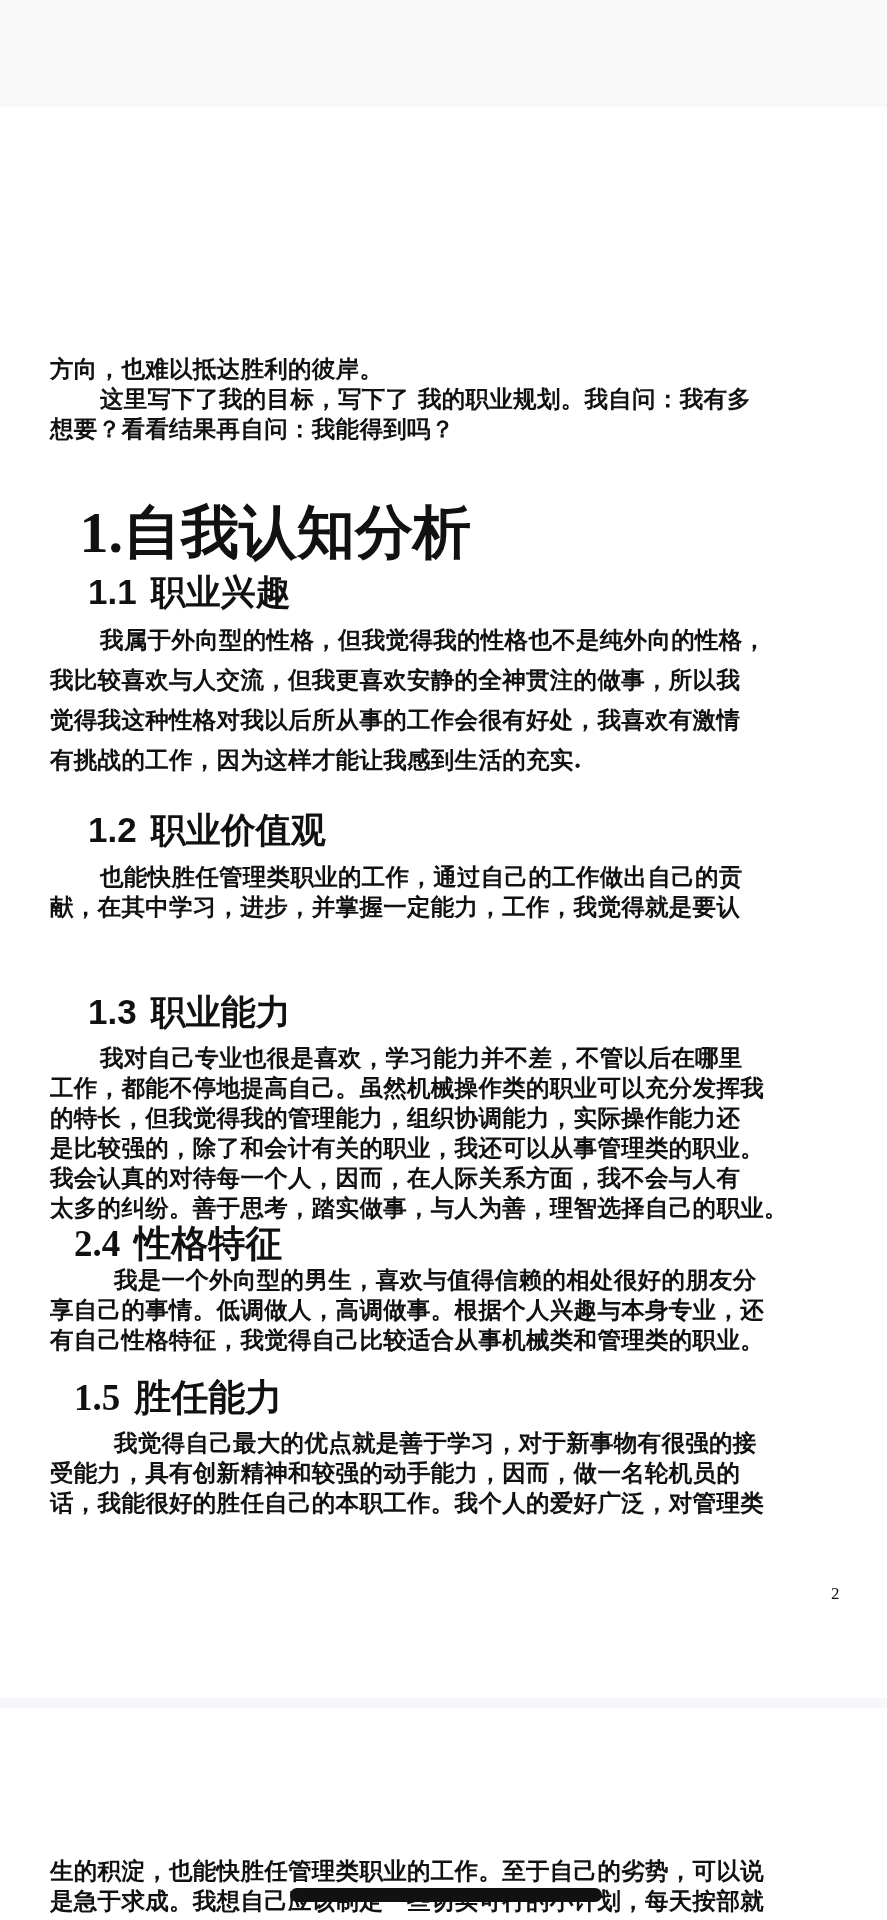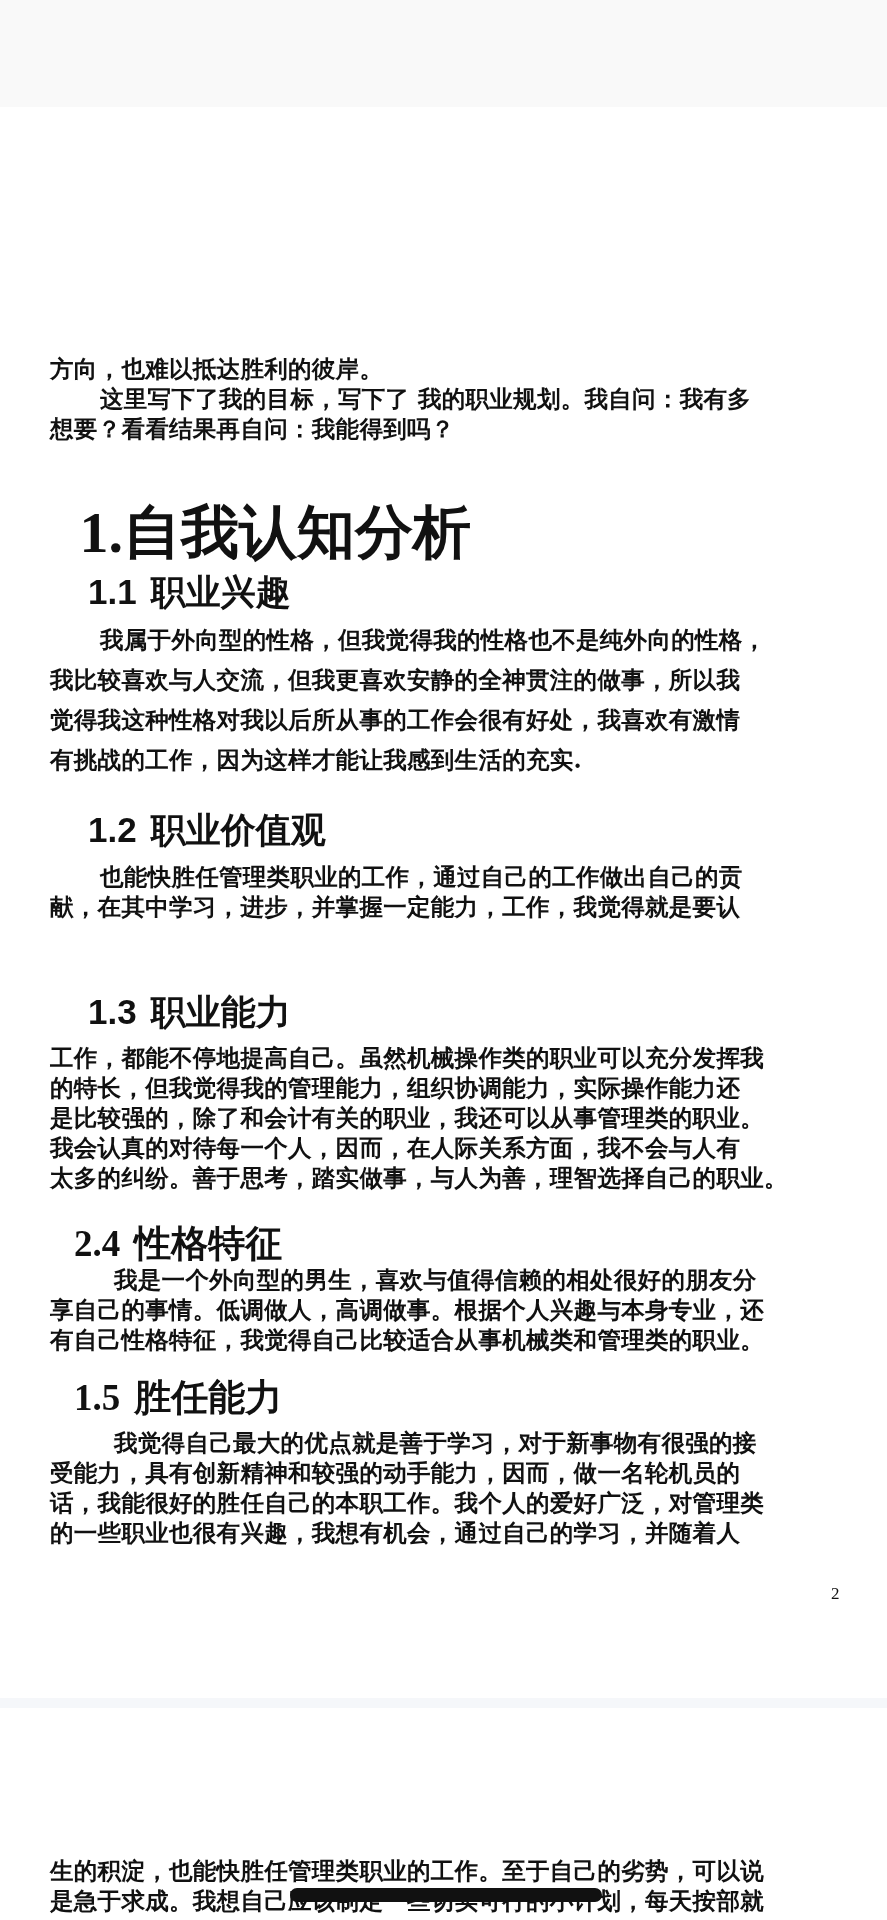--- a/index.html
+++ b/index.html
@@ -96,20 +96,21 @@
 </div>
 <div class="p" style="top:862px;">
   <span class="ln ind">也能快胜任管理类职业的工作，通过自己的工作做出自己的贡</span>
   <span class="ln">献，在其中学习，进步，并掌握一定能力，工作，我觉得就是要认</span>
 </div>
 
 <div class="h2" style="top:990px;">
   <span class="num">1.3</span><span>职业能力</span>
 </div>
 <div class="p" style="top:1043px;">
+  <span class="ln ind">我对自己专业也很是喜欢，学习能力并不差，不管以后在哪里</span>
   <span class="ln">工作，都能不停地提高自己。虽然机械操作类的职业可以充分发挥我</span>
   <span class="ln">的特长，但我觉得我的管理能力，组织协调能力，实际操作能力还</span>
   <span class="ln">是比较强的，除了和会计有关的职业，我还可以从事管理类的职业。</span>
   <span class="ln">我会认真的对待每一个人，因而，在人际关系方面，我不会与人有</span>
   <span class="ln">太多的纠纷。善于思考，踏实做事，与人为善，理智选择自己的职业。</span>
 </div>
 
 <div class="h2 serif" style="top:1222px;">
   <span class="num">2.4</span><span>性格特征</span>
 </div>
@@ -119,21 +120,20 @@
   <span class="ln">有自己性格特征，我觉得自己比较适合从事机械类和管理类的职业。</span>
 </div>
 
 <div class="h2 serif" style="top:1376px;">
   <span class="num">1.5</span><span>胜任能力</span>
 </div>
 <div class="p" style="top:1428px;">
   <span class="ln ind2">我觉得自己最大的优点就是善于学习，对于新事物有很强的接</span>
   <span class="ln">受能力，具有创新精神和较强的动手能力，因而，做一名轮机员的</span>
   <span class="ln">话，我能很好的胜任自己的本职工作。我个人的爱好广泛，对管理类</span>
-  <span class="ln">的一些职业也很有兴趣，我想有机会，通过自己的学习，并随着人</span>
 </div>
 
 <div class="pagenum">2</div>
 
 <div class="separator"></div>
 
 <div class="page page2"></div>
 <div class="p" style="top:1856px;">
   <span class="ln">生的积淀，也能快胜任管理类职业的工作。至于自己的劣势，可以说</span>
   <span class="ln">是急于求成。我想自己应该制定一些切实可行的小计划，每天按部就</span>

